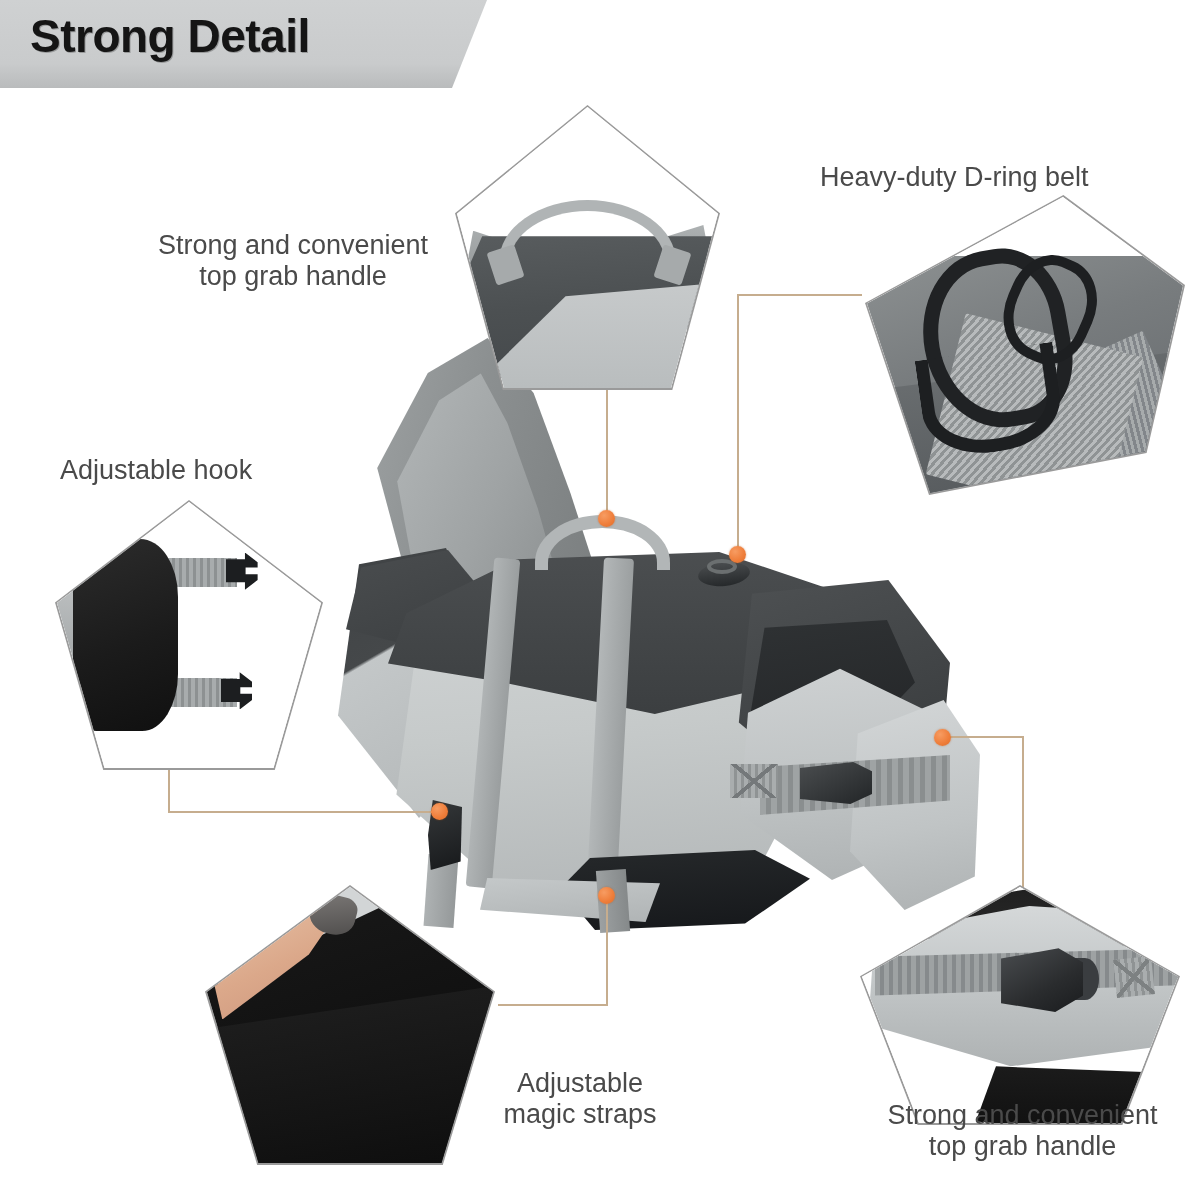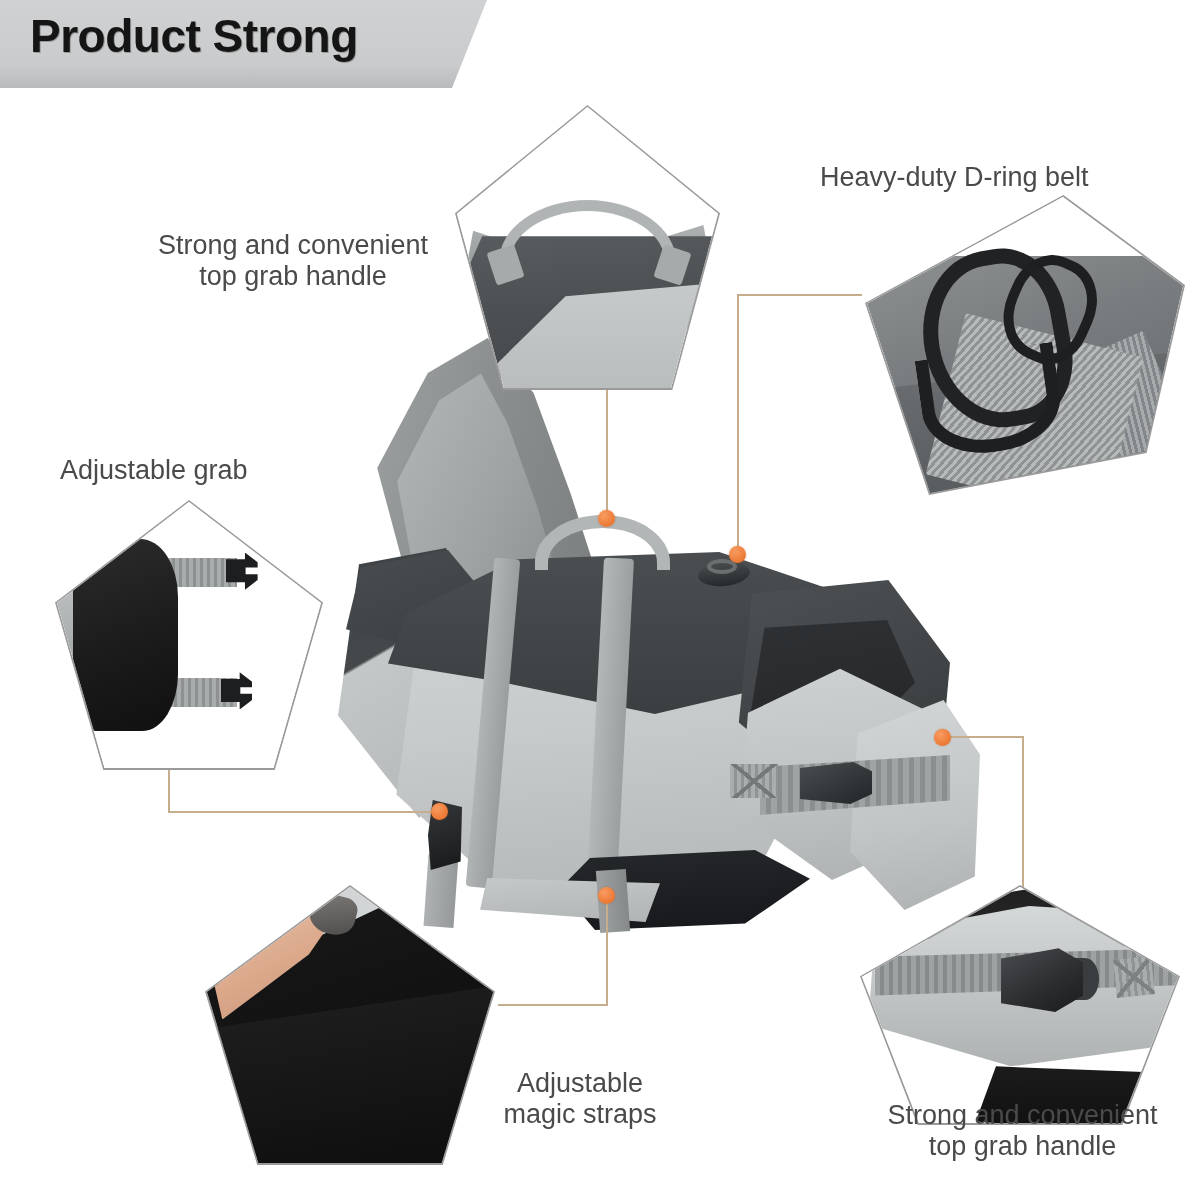--- a/index.html
+++ b/index.html
@@ -410,21 +410,21 @@
   .bottom-edge {
     left: 150px; top: 548px; width: 180px; height: 44px;
     background: linear-gradient(175deg,#c4c8c9,#b0b4b5);
     clip-path: polygon(4% 0, 100% 12%, 92% 100%, 0 72%);
   }
 </style>
 </head>
 <body>
 
 <div class="banner"></div>
-<div class="banner-title">Product Strong</div>
+<div class="banner-title">Strong Detail</div>
 
 <div class="product">
   <div class="fin"></div>
   <div class="fin-shade"></div>
   <div class="tail"></div>
   <div class="tail-dark"></div>
   <div class="body-light"></div>
   <div class="body-dark"></div>
   <div class="head-dark"></div>
   <div class="mouth-dark"></div>
@@ -542,19 +542,19 @@
 <div class="dot" style="left:729px; top:546px;"></div>
 <div class="dot" style="left:431px; top:803px;"></div>
 <div class="dot" style="left:598px; top:887px;"></div>
 <div class="dot" style="left:934px; top:729px;"></div>
 
 <div class="label" id="label-top-handle">Strong and convenient
 top grab handle</div>
 
 <div class="label" id="label-dring">Heavy-duty D-ring belt</div>
 
-<div class="label" id="label-belt">Adjustable grab</div>
+<div class="label" id="label-belt">Adjustable hook</div>
 
 <div class="label" id="label-magic">Adjustable
 magic straps</div>
 
 <div class="label" id="label-bot-handle">Strong and convenient
 top grab handle</div>
 
 </body></html>

